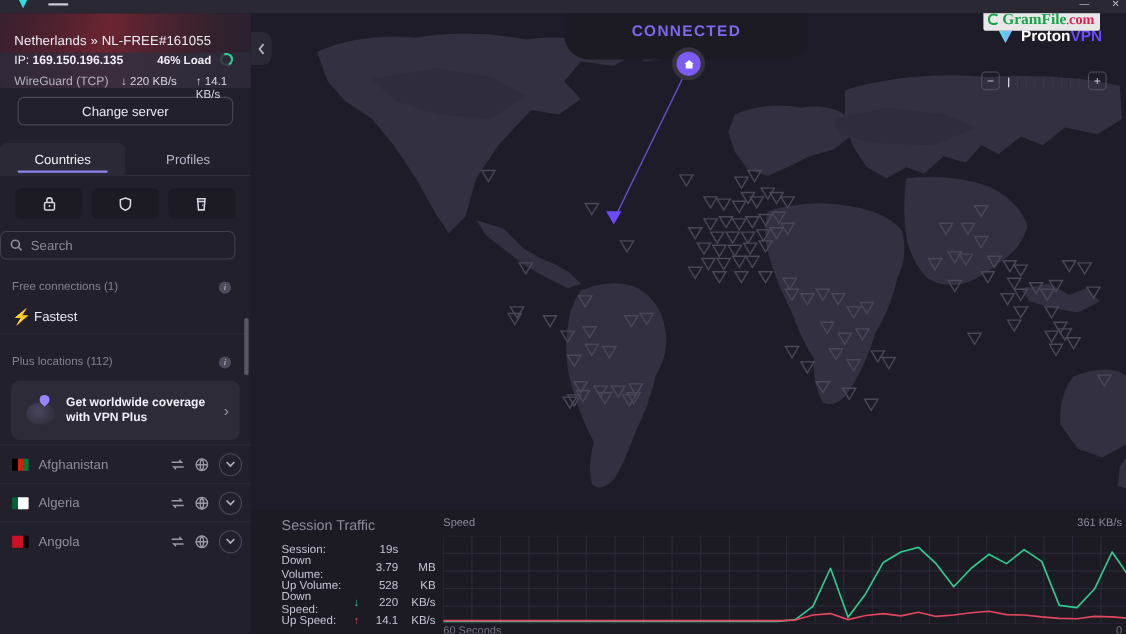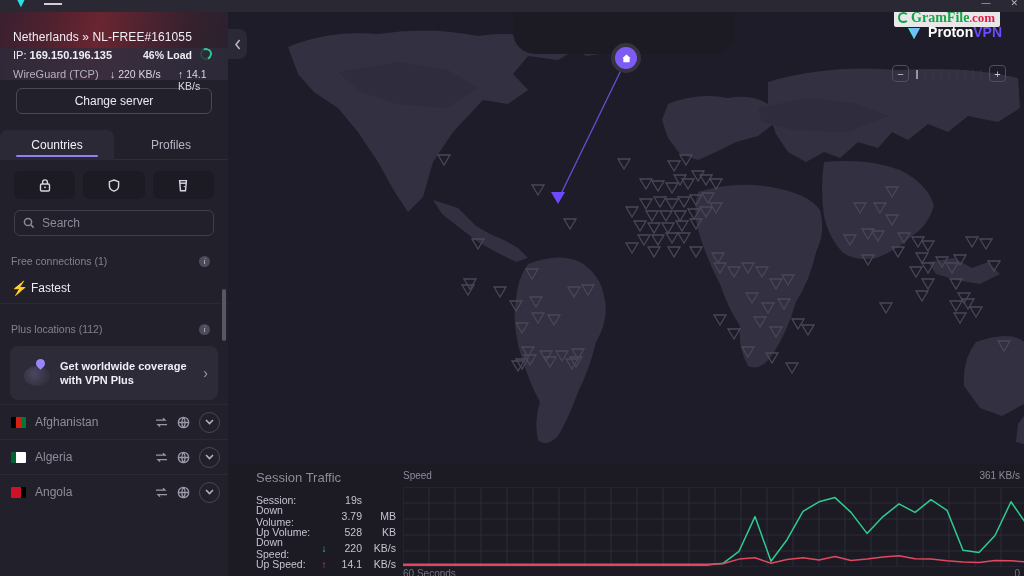--- a/index.html
+++ b/index.html
@@ -77,21 +77,21 @@
   .tabs-underline{ position:absolute; left:0; bottom:0; width:228px; height:1px; background:#2f2d3a;}
 
   .filters{ display:flex; gap:8px; padding:11px 14px 0 14px; }
   .filter-btn{
     flex:1; height:28px; background:#1c1b24; border:none; border-radius:6px;
     display:flex; align-items:center; justify-content:center; cursor:pointer;
   }
   .filter-btn svg{ stroke:#d9d6e3; fill:none; stroke-width:1.4; }
 
   .search-wrap{
-    margin:11px 14px 0 14px; height:26px; border:1px solid #403d4d; border-radius:6px;
+    margin:11px 14px 0 0; height:26px; border:1px solid #403d4d; border-radius:6px;
     display:flex; align-items:center; padding:0 8px; background:transparent;
   }
   .search-wrap svg{ stroke:#8c8a99; fill:none; stroke-width:1.5; margin-right:7px;}
   .search-wrap input{
     flex:1; background:transparent; border:none; outline:none; color:#cbc9d6;
     font-size:12px; font-family:inherit;
   }
   .search-wrap input::placeholder{ color:#8c8a99; }
 
   .sec-head{
@@ -569,20 +569,21 @@
         <use href="#mk" x="640" y="248"></use>
       <use href="#mk" x="658" y="296"></use>
     </g>
 
     <line x1="398" y1="48" x2="330" y2="188" stroke="#6f5af0" stroke-width="1.3" opacity="0.85"></line>
 
     <path d="M323 180 L337 180 L330 192 Z" fill="#6d4aff"></path>
   </svg>
 
   <div class="notch"></div>
+  <div class="connected">CONNECTED</div>
 
   <div class="home-badge">
     <div class="inner">
       <svg width="11" height="11" viewBox="0 0 12 12">
         <path d="M6 1.6 L10.6 5.6 H9.4 V10.2 H2.6 V5.6 H1.4 Z"></path>
       </svg>
     </div>
   </div>
 
   <div class="collapse-btn">

